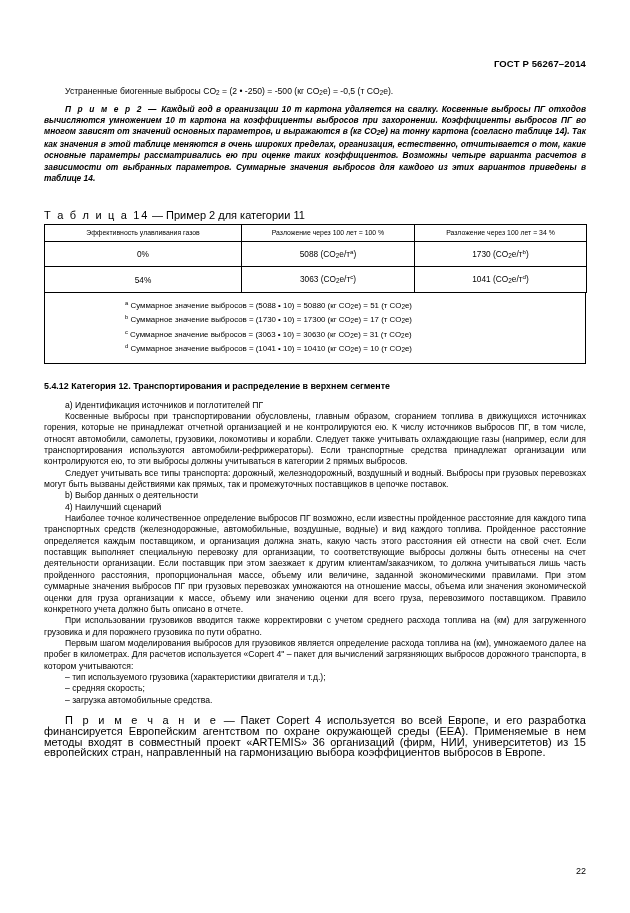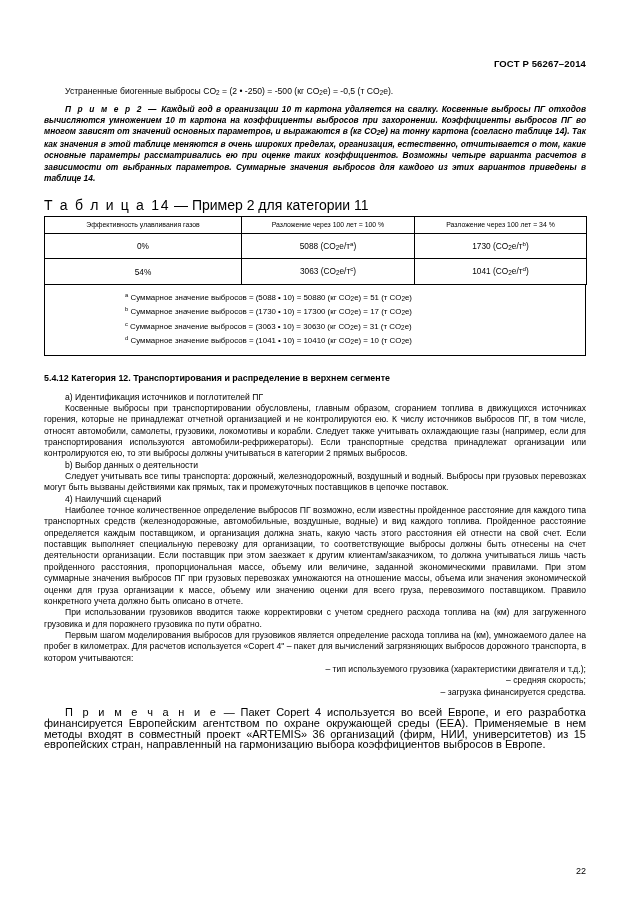--- a/index.html
+++ b/index.html
@@ -59,22 +59,22 @@
   }
   .spaced {
     letter-spacing: 1.6px;
   }
 
   sub { font-size: 6.4px; vertical-align: -0.22em; }
   sup { font-size: 6.2px; vertical-align: .45em; }
 
   
   .tbl-caption {
-    font-size: 14px;
-    margin: 13px 0 3px 0;
+    font-size: 11px;
+    margin: 25px 0 3px 0;
   }
   .tbl-caption .spaced { letter-spacing: 1.7px; }
 
   table.gost {
     border-collapse: collapse;
     width: 542px;
     table-layout: fixed;
   }
   table.gost th,
   table.gost td {
@@ -111,21 +111,20 @@
     font-size: 8.9px;
     font-weight: bold;
     margin: 16px 0 8px 0;
     line-height: 12px;
   }
 
   ul.dash {
     list-style: none;
     margin: 0;
     padding: 0;
-    text-align: right;
   }
   ul.dash li {
     font-size: 8.6px;
     line-height: 11.4px;
     padding-left: 21px;
   }
 
   p.note {
     font-size: 11px;
     line-height: 10.7px;
@@ -196,32 +195,32 @@
       <div class="fn"><sup>a</sup> Суммарное значение выбросов = (5088 • 10) = 50880 (кг CO<sub>2</sub>e) = 51 (т CO<sub>2</sub>e)</div>
       <div class="fn"><sup>b</sup> Суммарное значение выбросов = (1730 • 10) = 17300 (кг CO<sub>2</sub>e) = 17 (т CO<sub>2</sub>e)</div>
       <div class="fn"><sup>c</sup> Суммарное значение выбросов = (3063 • 10) = 30630 (кг CO<sub>2</sub>e) = 31 (т CO<sub>2</sub>e)</div>
       <div class="fn"><sup>d</sup> Суммарное значение выбросов = (1041 • 10) = 10410 (кг CO<sub>2</sub>e) = 10 (т CO<sub>2</sub>e)</div>
     </div>
 
     <h2 class="section">5.4.12 Категория 12. Транспортирования и распределение в верхнем сегменте</h2>
 
     <p class="indent">a) Идентификация источников и поглотителей ПГ</p>
     <p class="indent">Косвенные выбросы при транспортировании обусловлены, главным образом, сгоранием топлива в движущихся источниках горения, которые не принадлежат отчетной организацией и не контролируются ею. К числу источников выбросов ПГ, в том числе, относят автомобили, самолеты, грузовики, локомотивы и корабли. Следует также учитывать охлаждающие газы (например, если для транспортирования используются автомобили-рефрижераторы). Если транспортные средства принадлежат организации или контролируются ею, то эти выбросы должны учитываться в категории 2 прямых выбросов.</p>
+    <p class="indent">Следует учитывать все типы транспорта: дорожный, железнодорожный, воздушный и водный. Выбросы при грузовых перевозках могут быть вызваны действиями как прямых, так и промежуточных поставщиков в цепочке поставок.</p>
+
     <p class="indent">b) Выбор данных о деятельности</p>
-
-    <p class="indent">Следует учитывать все типы транспорта: дорожный, железнодорожный, воздушный и водный. Выбросы при грузовых перевозках могут быть вызваны действиями как прямых, так и промежуточных поставщиков в цепочке поставок.</p>
     <p class="indent">4) Наилучший сценарий</p>
     <p class="indent">Наиболее точное количественное определение выбросов ПГ возможно, если известны пройденное расстояние для каждого типа транспортных средств (железнодорожные, автомобильные, воздушные, водные) и вид каждого топлива. Пройденное расстояние определяется каждым поставщиком, и организация должна знать, какую часть этого расстояния ей отнести на свой счет. Если поставщик выполняет специальную перевозку для организации, то соответствующие выбросы должны быть отнесены на счет деятельности организации. Если поставщик при этом заезжает к другим клиентам/заказчиком, то должна учитываться лишь часть пройденного расстояния, пропорциональная массе, объему или величине, заданной экономическими правилами. При этом суммарные значения выбросов ПГ при грузовых перевозках умножаются на отношение массы, объема или значения экономической оценки для груза организации к массе, объему или значению оценки для всего груза, перевозимого поставщиком. Правило конкретного учета должно быть описано в отчете.</p>
     <p class="indent">При использовании грузовиков вводится также корректировки с учетом среднего расхода топлива на (км) для загруженного грузовика и для порожнего грузовика по пути обратно.</p>
     <p class="indent">Первым шагом моделирования выбросов для грузовиков является определение расхода топлива на (км), умножаемого далее на пробег в километрах. Для расчетов используется «Copert 4" – пакет для вычислений загрязняющих выбросов дорожного транспорта, в котором учитываются:</p>
 
     <ul class="dash">
       <li>– тип используемого грузовика (характеристики двигателя и т.д.);</li>
       <li>– средняя скорость;</li>
-      <li>– загрузка финансируется средства.</li>
+      <li>– загрузка автомобильные средства.</li>
     </ul>
 
     <p class="note">
       <span class="spaced">П р и м е ч а н и е</span>
       <span>— Пакет Copert 4 используется во всей Европе, и его разработка финансируется Европейским агентством по охране окружающей среды (EEA). Применяемые в нем методы входят в совместный проект «ARTEMIS» 36 организаций (фирм, НИИ, университетов) из 15 европейских стран, направленный на гармонизацию выбора коэффициентов выбросов в Европе.</span>
     </p>
 
   </div>
 
   <div class="folio">22</div>

